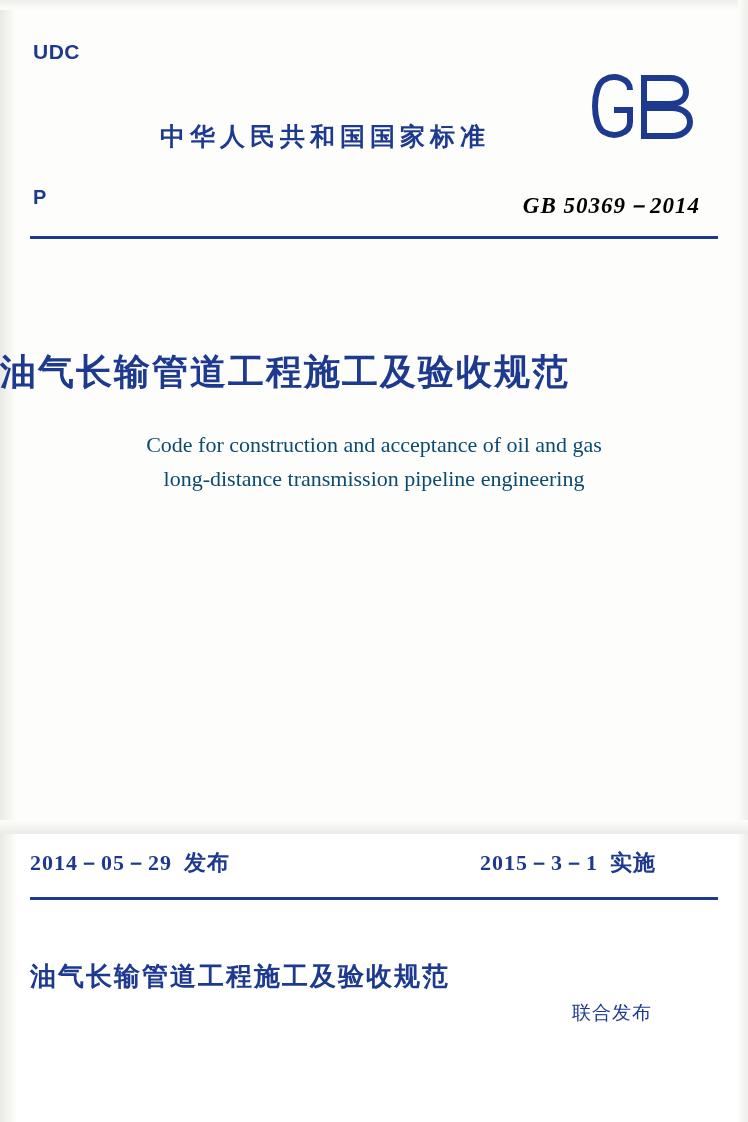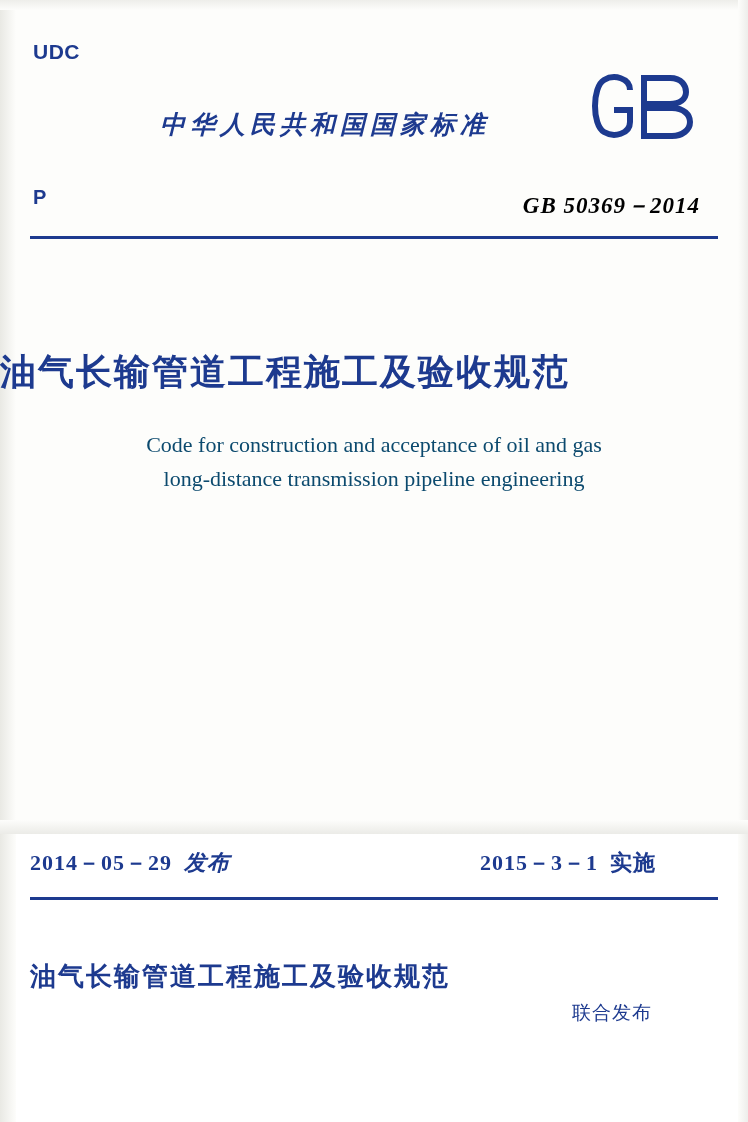--- a/index.html
+++ b/index.html
@@ -66,27 +66,26 @@
     left: 33px;
     top: 186px;
     font-size: 20px;
     font-weight: bold;
     color: #1d3a8f;
   }
 
   .national-standard {
     position: absolute;
     left: 160px;
-    top: 108px;
+    top: 120px;
     font-size: 25px;
     font-weight: bold;
     letter-spacing: 5px;
     color: #1d3a8f;
     font-family: "DejaVu Sans", sans-serif;
-    font-style: italic;
   }
 
   .std-number {
     position: absolute;
     right: 48px;
     top: 190px;
     font-size: 23px;
     font-weight: bold;
     letter-spacing: 1px;
     color: #000000;
@@ -151,21 +150,20 @@
     top: 848px;
     font-size: 22px;
     font-weight: bold;
     letter-spacing: 1px;
     color: #1d3a8f;
     font-family: "Liberation Serif", serif;
   }
   .date-issue .cn {
     font-family: "DejaVu Sans", sans-serif;
     margin-left: 12px;
-    font-style: italic;
   }
 
   .date-effective {
     position: absolute;
     left: 480px;
     top: 848px;
     font-size: 22px;
     font-weight: bold;
     letter-spacing: 1px;
     color: #1d3a8f;

